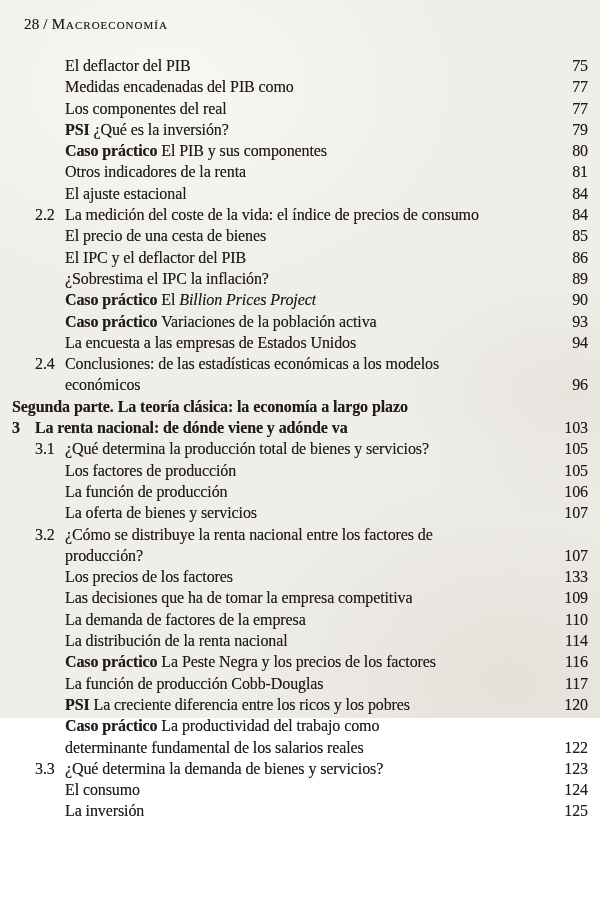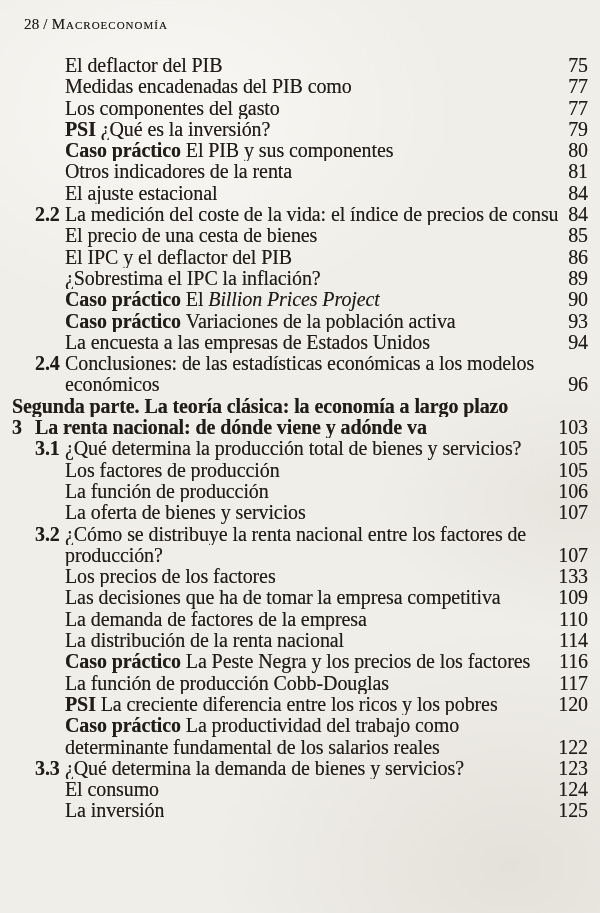--- a/index.html
+++ b/index.html
@@ -3,21 +3,21 @@
 <meta charset="utf-8">
 <style>
   * { margin: 0; padding: 0; box-sizing: border-box; }
   html, body { width: 600px; height: 913px; overflow: hidden; }
   body {
     font-family: "Liberation Serif", "DejaVu Serif", serif;
     color: #201c18;
   }
   .page {
     width: 600px;
-    height: 913px;
+    height: 718px;
     padding: 14px 12px 0 12px;
     background:
       radial-gradient(ellipse 420px 300px at 28% 12%, rgba(255,255,255,0.55), rgba(255,255,255,0) 70%),
       radial-gradient(ellipse 500px 400px at 85% 95%, rgba(118,112,100,0.10), rgba(118,112,100,0) 60%),
       radial-gradient(ellipse 300px 200px at 95% 55%, rgba(118,112,100,0.08), rgba(118,112,100,0) 65%),
       #f0eee8;
     text-shadow: 0 0 0.5px rgba(32,28,24,0.55);
   }
   .hdr {
     font-size: 15px;
@@ -26,25 +26,25 @@
     padding-left: 12px;
   }
   .sc {
     font-variant: small-caps;
     letter-spacing: 1px;
   }
   .toc { margin-top: 21px; }
   .row {
     display: flex;
     align-items: flex-end;
-    font-size: 20px;
+    font-size: 16px;
     line-height: 21.3px;
     letter-spacing: -0.1px;
   }
-  .row .num { flex: none; font-weight: bold; }
+  .row .num { flex: none; }
   .row .txt { flex: 0 1 auto; min-width: 0; white-space: nowrap; overflow: hidden; }
   .row .pg  { flex: none; margin-left: auto; text-align: right; min-width: 30px; padding-left: 6px; }
   .row.sub,  .row.cont    { padding-left: 53px; }
   .row.section            { padding-left: 23px; }
   .row.section .num       { width: 30px; }
   .row.chapter .num       { width: 23px; font-weight: bold; }
   .row.gap                { }
   .b { font-weight: bold; }
   .i { font-style: italic; }
 </style>
@@ -58,21 +58,21 @@
   <div class="toc">
       <div class="row sub">
         <span class="txt"><span>El deflactor del PIB</span></span>
         <span class="pg">75</span>
       </div>
       <div class="row sub">
         <span class="txt"><span>Medidas encadenadas del PIB como</span></span>
         <span class="pg">77</span>
       </div>
       <div class="row sub">
-        <span class="txt"><span>Los componentes del gasto</span></span>
+        <span class="txt"><span>Los componentes del real</span></span>
         <span class="pg">77</span>
       </div>
       <div class="row sub">
         <span class="txt"><span class="b">PSI </span><span>¿Qué es la inversión?</span></span>
         <span class="pg">79</span>
       </div>
       <div class="row sub">
         <span class="txt"><span class="b">Caso práctico </span><span>El PIB y sus componentes</span></span>
         <span class="pg">80</span>
       </div>

